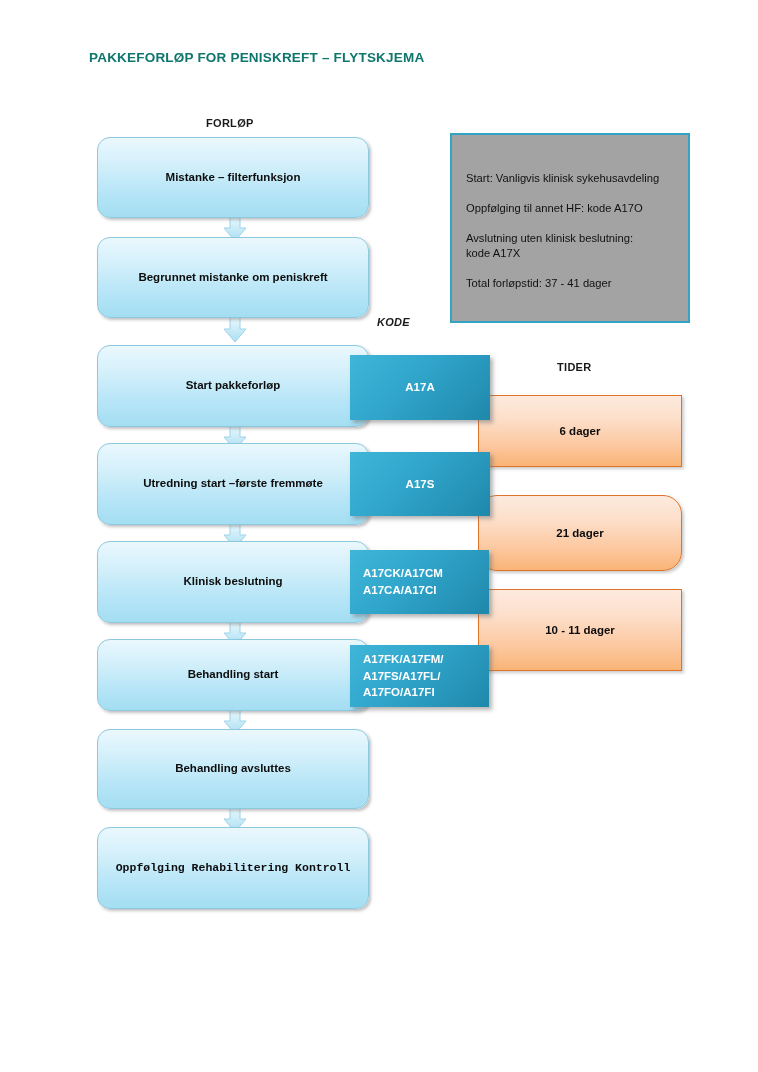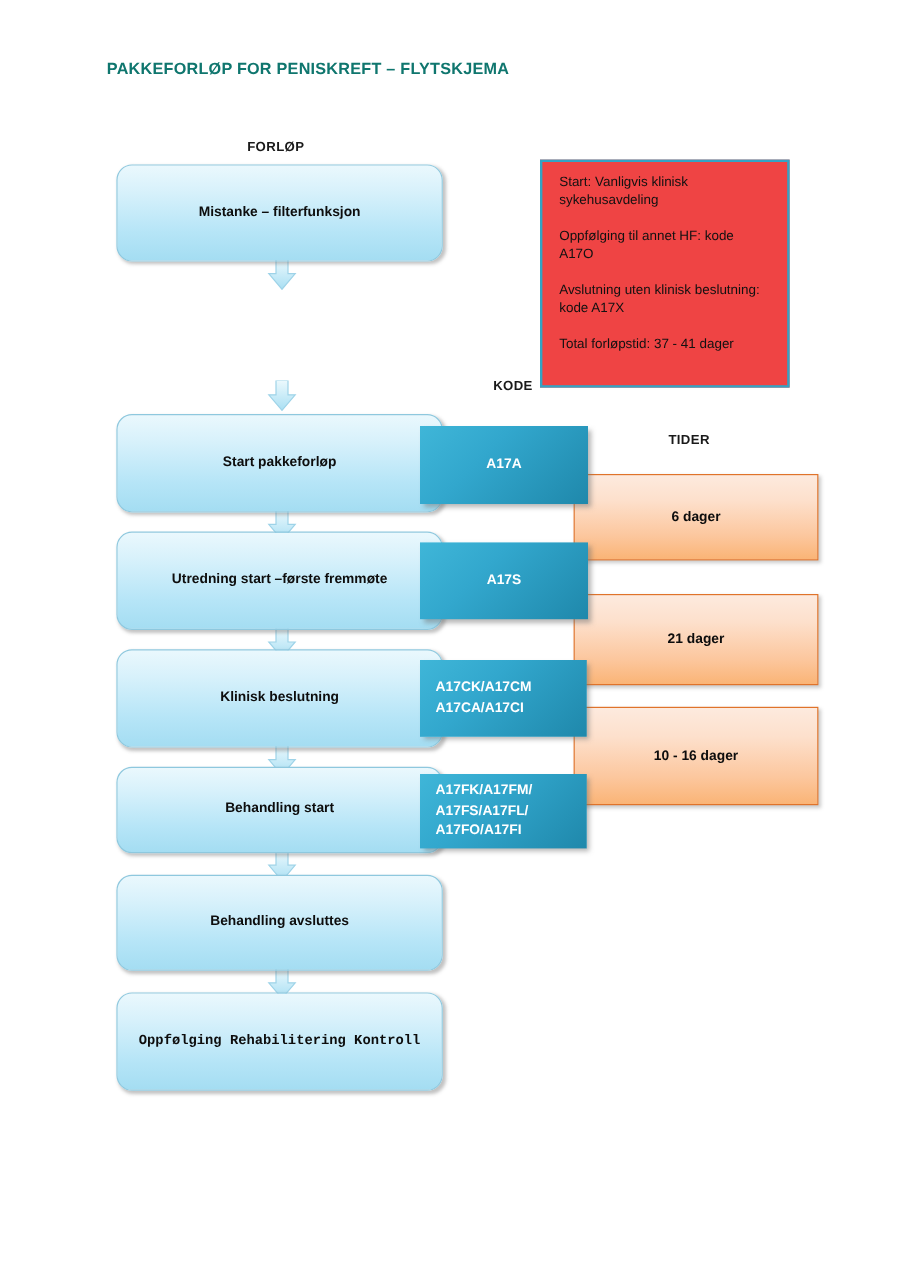--- a/index.html
+++ b/index.html
@@ -37,21 +37,21 @@
   
   .col-header {
     position: absolute;
     font-size: 11px;
     font-weight: bold;
     color: #1a1a1a;
     letter-spacing: 0.3px;
     white-space: nowrap;
   }
   #hdr-forlop { left: 206px; top: 117px; }
-  #hdr-kode   { left: 411px; top: 316px; }
+  #hdr-kode   { left: 377px; top: 316px; font-style: italic; }
   #hdr-tider  { left: 557px; top: 361px; }
 
   
   .flow-box {
     position: absolute;
     left: 97px;
     width: 272px;
     border: 1px solid #8ec8de;
     border-radius: 13px;
     background: linear-gradient(to bottom, #eaf8fd 0%, #d7f1fb 28%, #b6e5f7 70%, #a4ddf2 100%);
@@ -141,34 +141,34 @@
     z-index: 1;
   }
   .time-label {
     font-size: 11.5px;
     font-weight: bold;
     color: #0d0d0d;
     text-align: center;
   }
 
   #time-1 { top: 395px; height: 72px; }
-  #time-2 { top: 495px; height: 76px; }
+  #time-2 { top: 495px; height: 76px; border-radius: 19px; }
   #time-3 { top: 589px; height: 82px; }
 
   
   #info-box {
     position: absolute;
     left: 450px;
     top: 133px;
-    width: 208px;
+    width: 240px;
     height: 190px;
     border: 2.5px solid #34a3c4;
-    background: #ef4444;
-    box-sizing: border-box;
-    padding: 10px 16px 0 14px;
+    background: #a3a3a3;
+    box-sizing: border-box;
+    padding: 36px 16px 0 14px;
     z-index: 4;
   }
   .info-line {
     font-size: 11.2px;
     color: #111111;
     line-height: 1.34;
     margin-bottom: 15px;
     white-space: pre-line;
   }
   .info-line:last-child { margin-bottom: 0; }
@@ -184,21 +184,21 @@
   <div class="col-header" id="hdr-kode">KODE</div>
   <div class="col-header" id="hdr-tider">TIDER</div>
 
   <div class="time-box" id="time-1">
     <span class="time-label">6 dager</span>
   </div>
   <div class="time-box" id="time-2">
     <span class="time-label">21 dager</span>
   </div>
   <div class="time-box" id="time-3">
-    <span class="time-label">10 - 16 dager</span>
+    <span class="time-label">10 - 11 dager</span>
   </div>
 
   <div class="arrow" id="arr-1">
     <svg viewBox="0 0 28 26">
         <defs>
           <linearGradient id="ag" x1="0" y1="0" x2="0" y2="1">
             <stop offset="0%" stop-color="#ecf9fd"></stop>
             <stop offset="100%" stop-color="#a9dff3"></stop>
           </linearGradient>
         </defs>
@@ -232,20 +232,23 @@
   </div>
   <div class="arrow" id="arr-7">
     <svg viewBox="0 0 28 26">
         <path d="M9 0 L19 0 L19 12 L25 12 L14 25 L3 12 L9 12 Z" fill="url(#ag)" stroke="#9ed3e8" stroke-width="1"></path>
       </svg>
   </div>
 
   <div class="flow-box" id="box-1">
     <span class="flow-label">Mistanke – filterfunksjon</span>
   </div>
+  <div class="flow-box" id="box-2">
+    <span class="flow-label">Begrunnet mistanke om peniskreft</span>
+  </div>
   <div class="flow-box" id="box-3">
     <span class="flow-label">Start pakkeforløp</span>
   </div>
   <div class="flow-box" id="box-4">
     <span class="flow-label">Utredning start –første fremmøte</span>
   </div>
   <div class="flow-box" id="box-5">
     <span class="flow-label">Klinisk beslutning</span>
   </div>
   <div class="flow-box" id="box-6">

